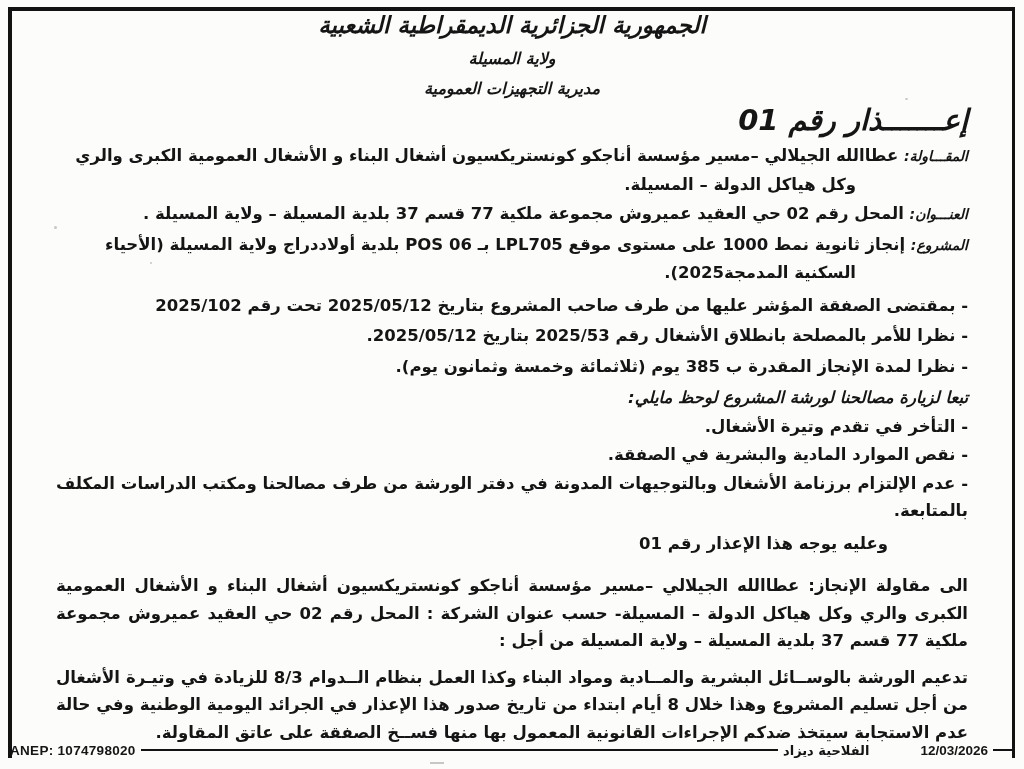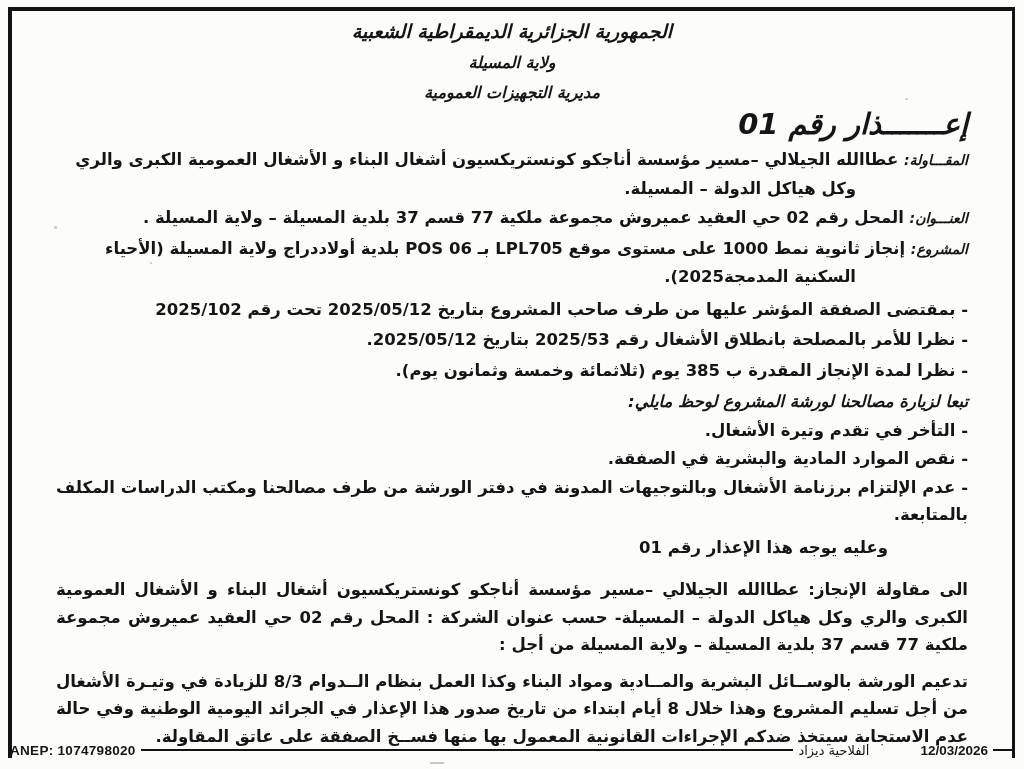--- a/index.html
+++ b/index.html
@@ -14,21 +14,21 @@
   .frame{
     position:absolute;left:8px;top:7px;width:1007px;height:751px;
     border-top:4px solid #121212;border-left:4px solid #121212;border-right:3px solid #121212;
     box-sizing:border-box;pointer-events:none;
   }
   .content{
     position:absolute;right:56px;left:56px;top:12px;
     direction:rtl;text-align:right;
   }
   .hdr{text-align:center;font-weight:bold;font-style:italic;}
-  .h1{font-size:19px;padding-top:8px;}
+  .h1{font-size:23px;}
   .h2{font-size:16px;margin-top:11px;}
   .h3{font-size:16px;margin-top:11px;}
   .title{
     font-weight:bold;font-style:italic;
     font-size:29px;line-height:38px;margin-top:3px;margin-bottom:3px;
     letter-spacing:1px;
   }
   .para{font-size:16.5px;font-weight:bold;line-height:27.5px;margin:0;}
   .field{padding-right:112px;text-indent:-112px;margin-top:2px;}
   .label{font-size:14px;font-style:italic;letter-spacing:.5px;}
@@ -43,21 +43,21 @@
   .footer{
     position:absolute;left:10px;top:741px;width:1005px;height:18px;
     display:flex;align-items:center;gap:5px;
   }
   .anep{
     font-family:"Liberation Sans", sans-serif;font-weight:bold;
     font-size:13.5px;letter-spacing:.3px;white-space:nowrap;direction:ltr;
   }
   .rule{height:2px;background:#121212;flex:1;}
   .rule-short{height:2px;background:#121212;width:22px;}
-  .journal{font-size:13px;font-weight:normal;direction:rtl;white-space:nowrap;}
+  .journal{font-size:13px;font-weight:bold;direction:rtl;white-space:nowrap;}
   .pubdate{font-family:"Liberation Sans", sans-serif;font-size:13.5px;font-weight:bold;white-space:nowrap;margin-left:46px;}
   
   .speck{position:absolute;background:#9a9a9a;border-radius:50%;opacity:.55;}
 </style>
 </head>
 <body>
 
 <div class="page">
   <div class="frame"></div>
 

